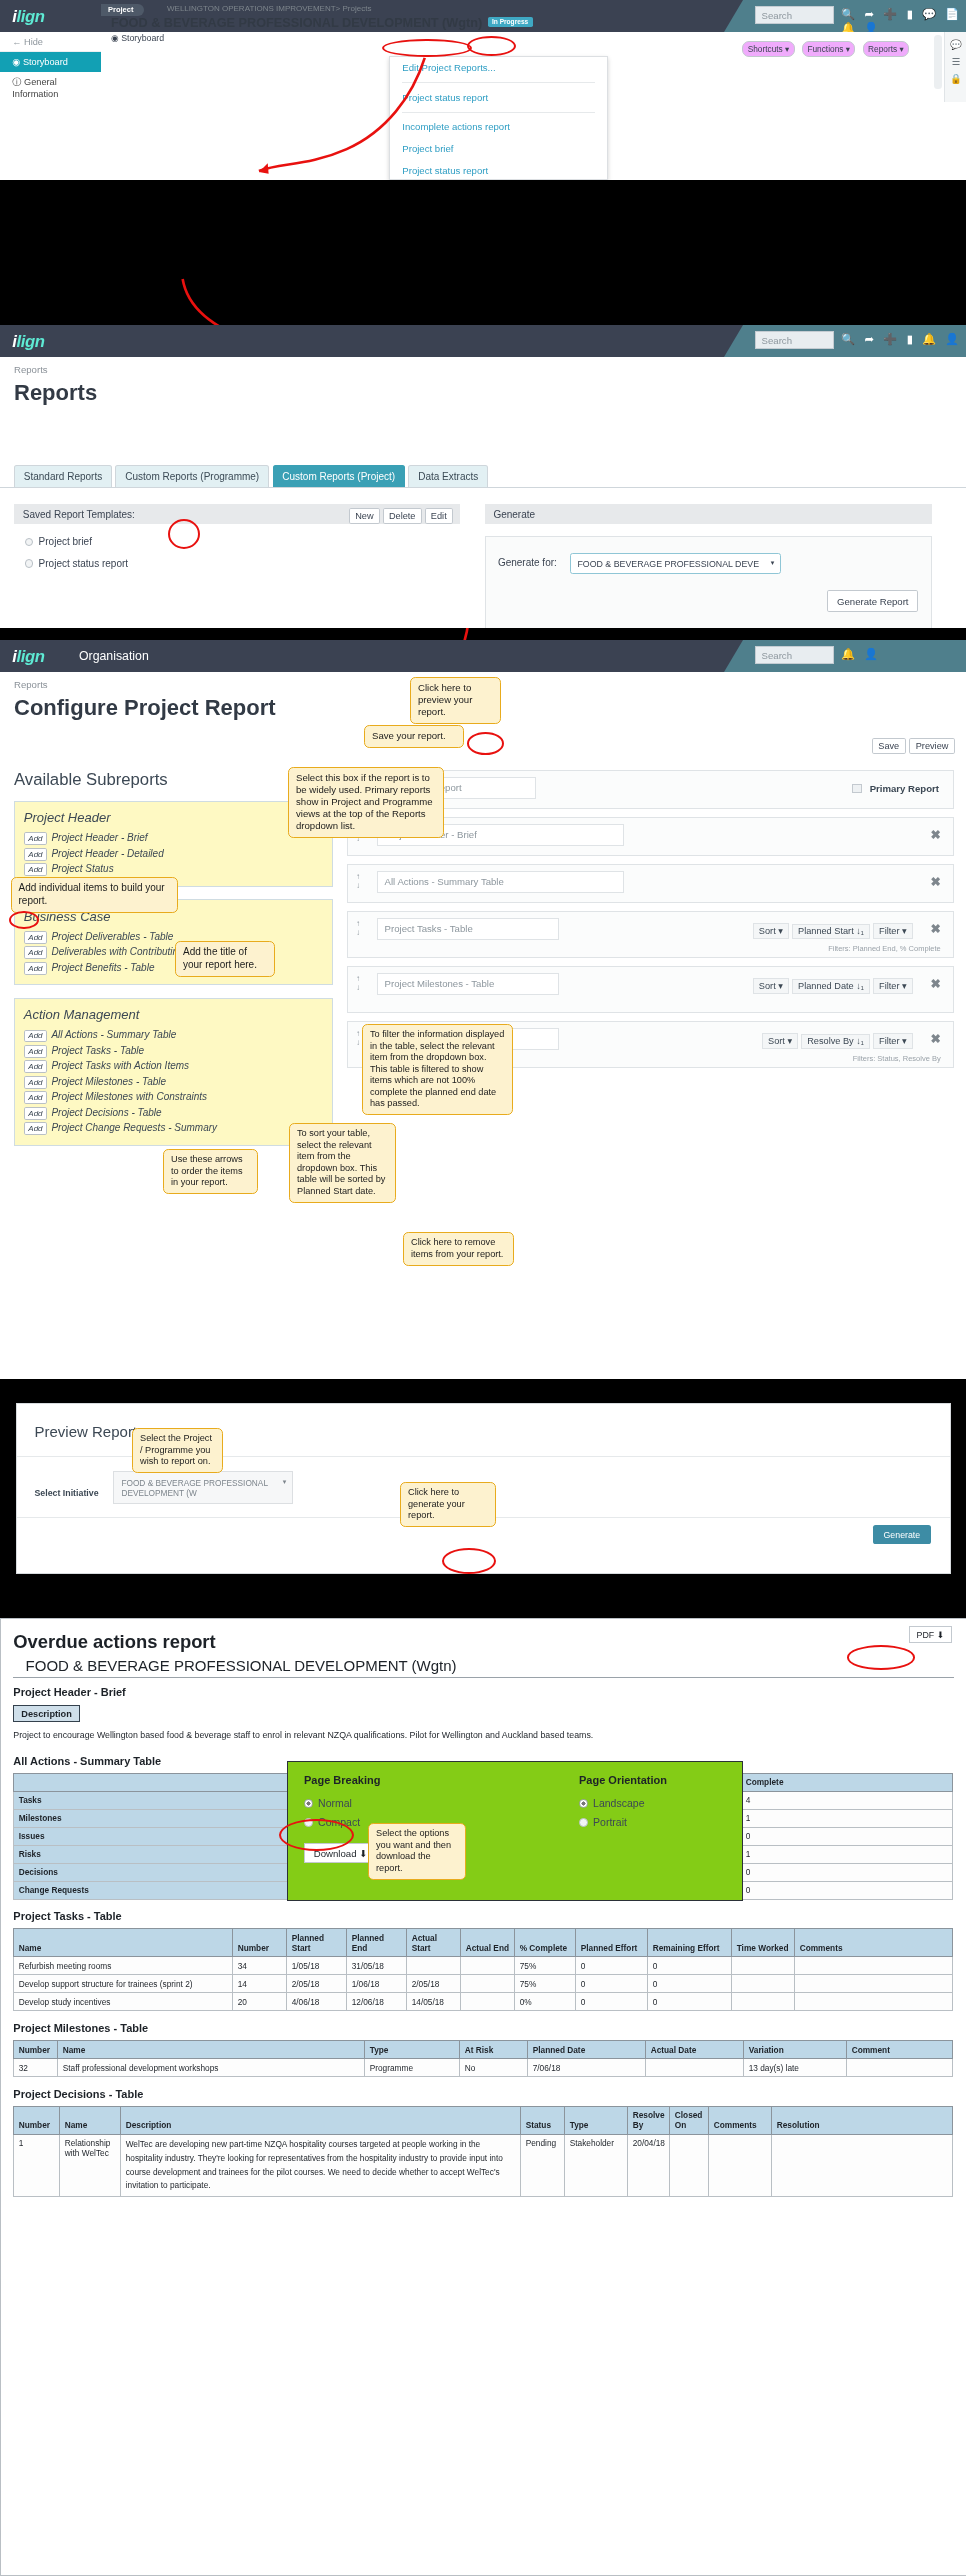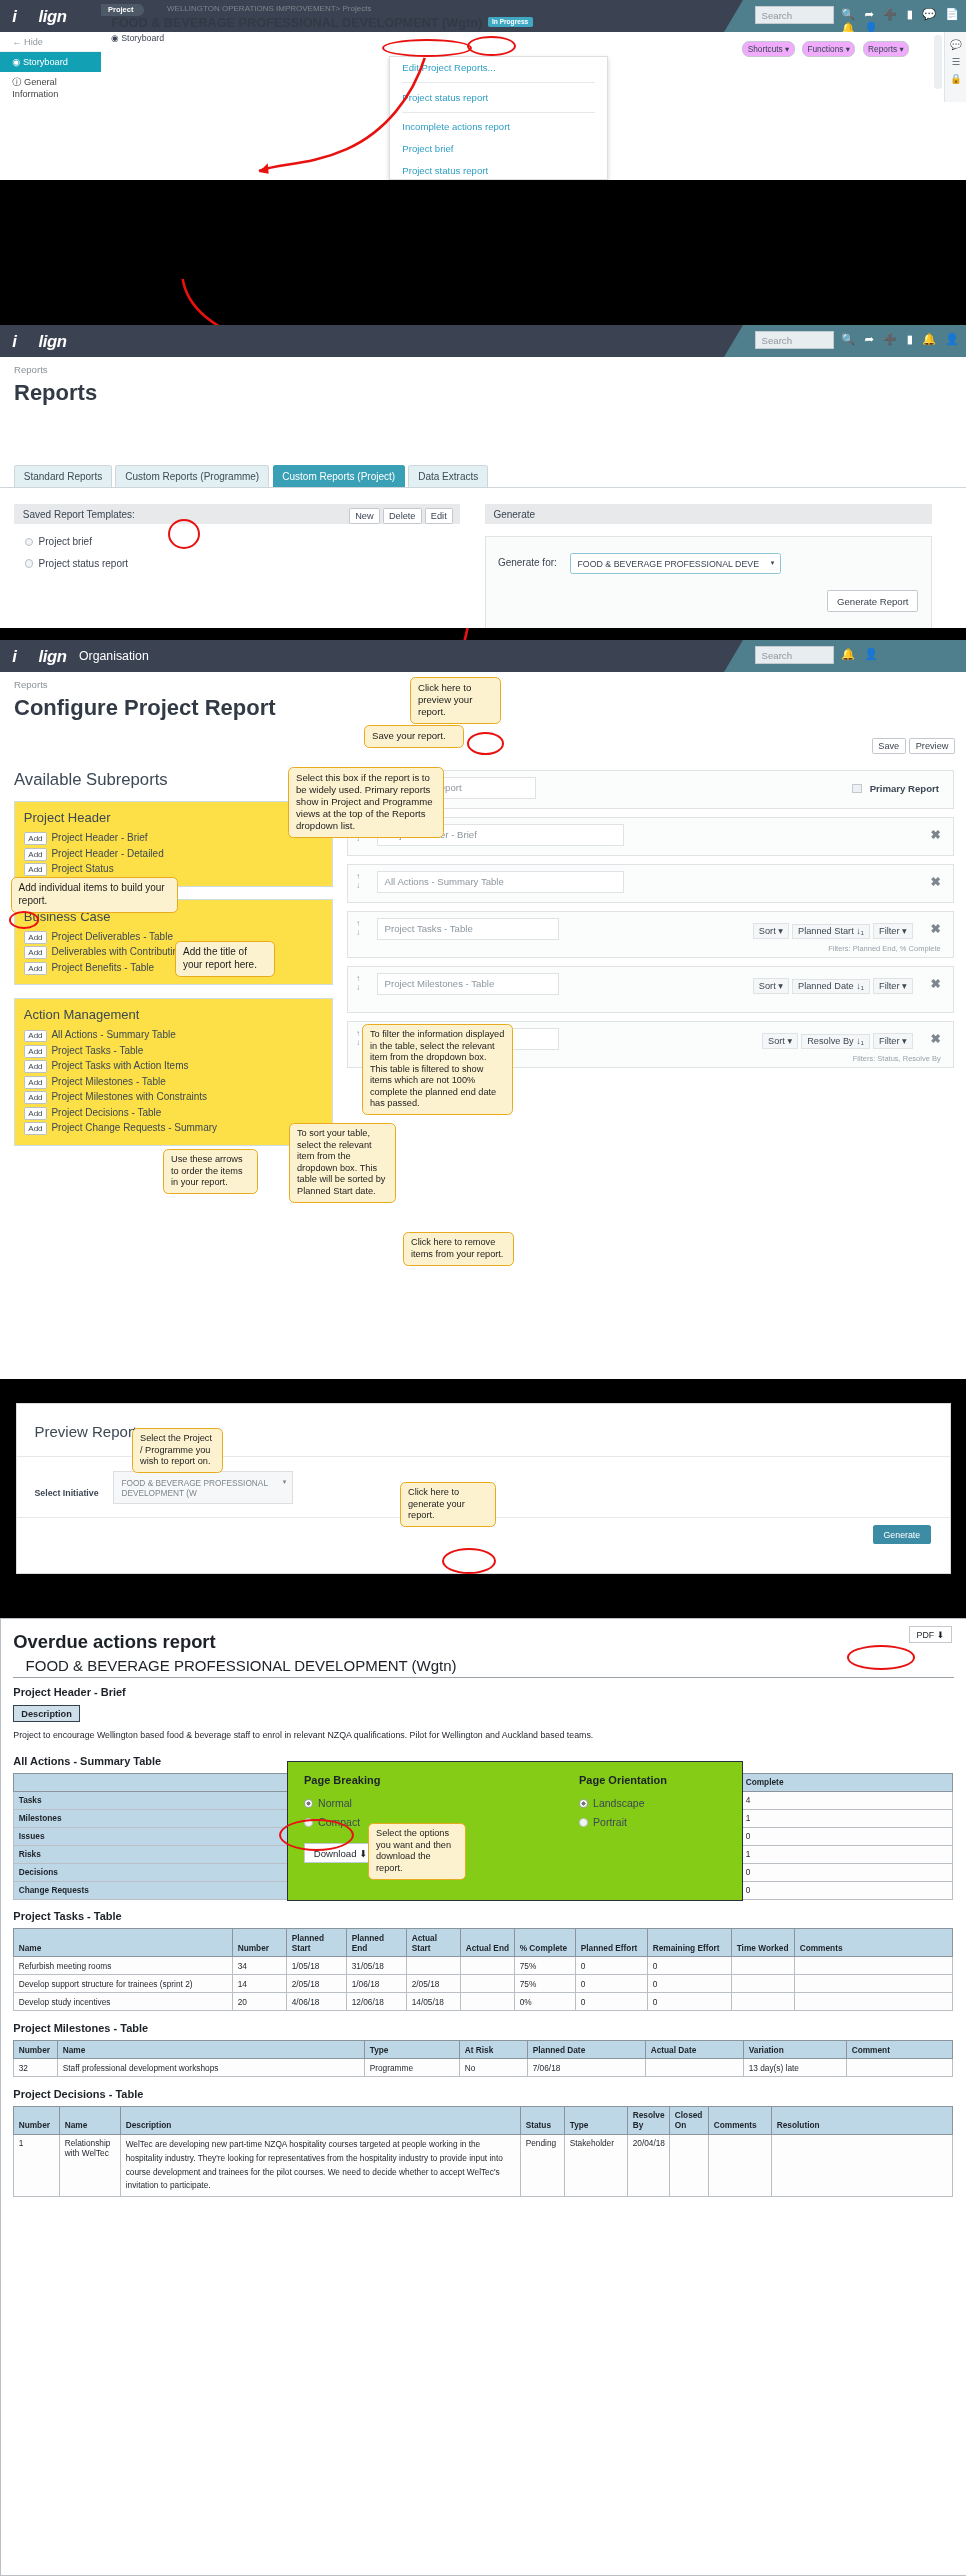--- a/index.html
+++ b/index.html
@@ -10,21 +10,21 @@
     -webkit-font-smoothing: antialiased;
   }
   .page { position:relative; width:967px; height:2576px; background:#000; overflow:hidden; }
 
   
   .panel { position:absolute; background:#fff; overflow:hidden; }
   .topbar { height:32px; background:#3b4252; position:relative; }
   .logo { position:absolute; left:12.3px; top:7px; font-size:16.7px; font-weight:bold;
           font-style:italic; color:#fff; letter-spacing:-0.4px; }
   .logo .i { color:#fff; }
-  .logo .lign { color:#ffffff;margin-left:22px; }
+  .logo .lign { color:#5eead4; }
   .orgname { position:absolute; left:79px; top:8.8px; color:#fff; font-size:12.3px; }
   .topicons { position:absolute; right:149px; top:7px; color:#2fb3c9; font-size:13px; letter-spacing:8.8px;}
   .searchwrap { position:absolute; right:0; top:0; height:32px; width:224px;
                 background:#4f7f8c; border-top-left-radius:0;}
   .searchwrap:before{content:"";position:absolute;left:-19.3px;top:0;border-left:19.3px solid transparent;
                 border-bottom:32px solid #4f7f8c;}
   .searchbox { position:absolute; left:12.3px; top:6.1px; width:79px; height:18.4px; background:#e8edf0;
                border:0.9px solid #c4ccd2; color:#8d979e; font-size:9.6px; padding:2.6px 5.3px; }
   .searchicons { position:absolute; left:98px; top:7px; color:#fff; font-size:11.4px; }
   .searchicons span{ margin-right:6.1px; }
@@ -74,21 +74,21 @@
   .minibtn { display:inline-block; border:0.9px solid #c3c9cf; background:#f0abfc; color:#3b4452;
              font-size:8.3px; padding:1.8px 4.4px; border-radius:7px; margin-left:3.5px;}
   .rightrail { position:absolute; right:0; top:32px; width:23px; height:70px; background:#f4f6f7;
                border-left:0.9px solid #e0e4e7; color:#6d767d; font-size:9.6px; text-align:center; padding-top:7px;}
 
   
   #p2 { left:0; top:325px; width:967px; height:303px; }
 
   
   #p3 { left:0; top:640px; width:967px; height:739px; }
-  .availbox { background:#fde047; border:0.9px solid #cfdce2; margin:0 0 5.3px 0; padding:7px 8.8px; }
+  .availbox { background:#fef9c3; border:0.9px solid #cfdce2; margin:0 0 5.3px 0; padding:7px 8.8px;font-style:italic; }
   .availbox h3 { margin:1.8px 0 7px 0; font-size:13px; font-weight:normal; color:#3c4854; }
   .availrow { font-size:10px; color:#3c4854; margin:2.6px 0; }
   .addbtn { display:inline-block; border:0.9px solid #b9c0c6; background:#fff; font-size:8px;
             padding:0.9px 3.5px; border-radius:1.8px; margin-right:4.4px; color:#3c4854;}
   .subrow { border:0.9px solid #dfe3e6; background:#fbfcfc; margin-bottom:8px; padding:6.1px 8px;
             position:relative; min-height:39px;}
   .subinput { display:inline-block; background:#fff; border:0.9px solid #dfe3e6; color:#8d979e;
               font-size:9.6px; padding:4.4px 7px; width:180px; vertical-align:middle;}
   .arrows { display:inline-block; width:12.3px; color:#8f989f; font-size:8px; line-height:8.8px;
             vertical-align:middle; margin-right:4.4px; }

